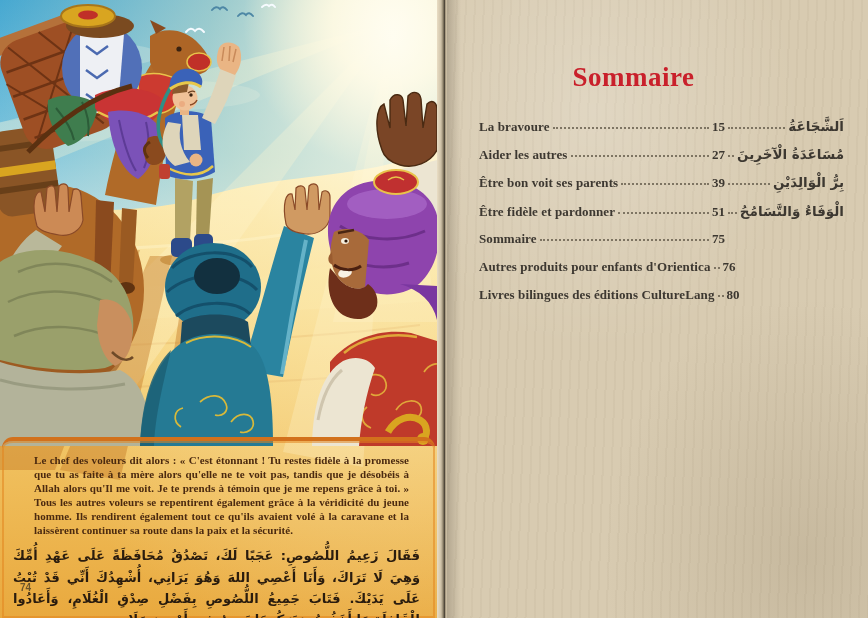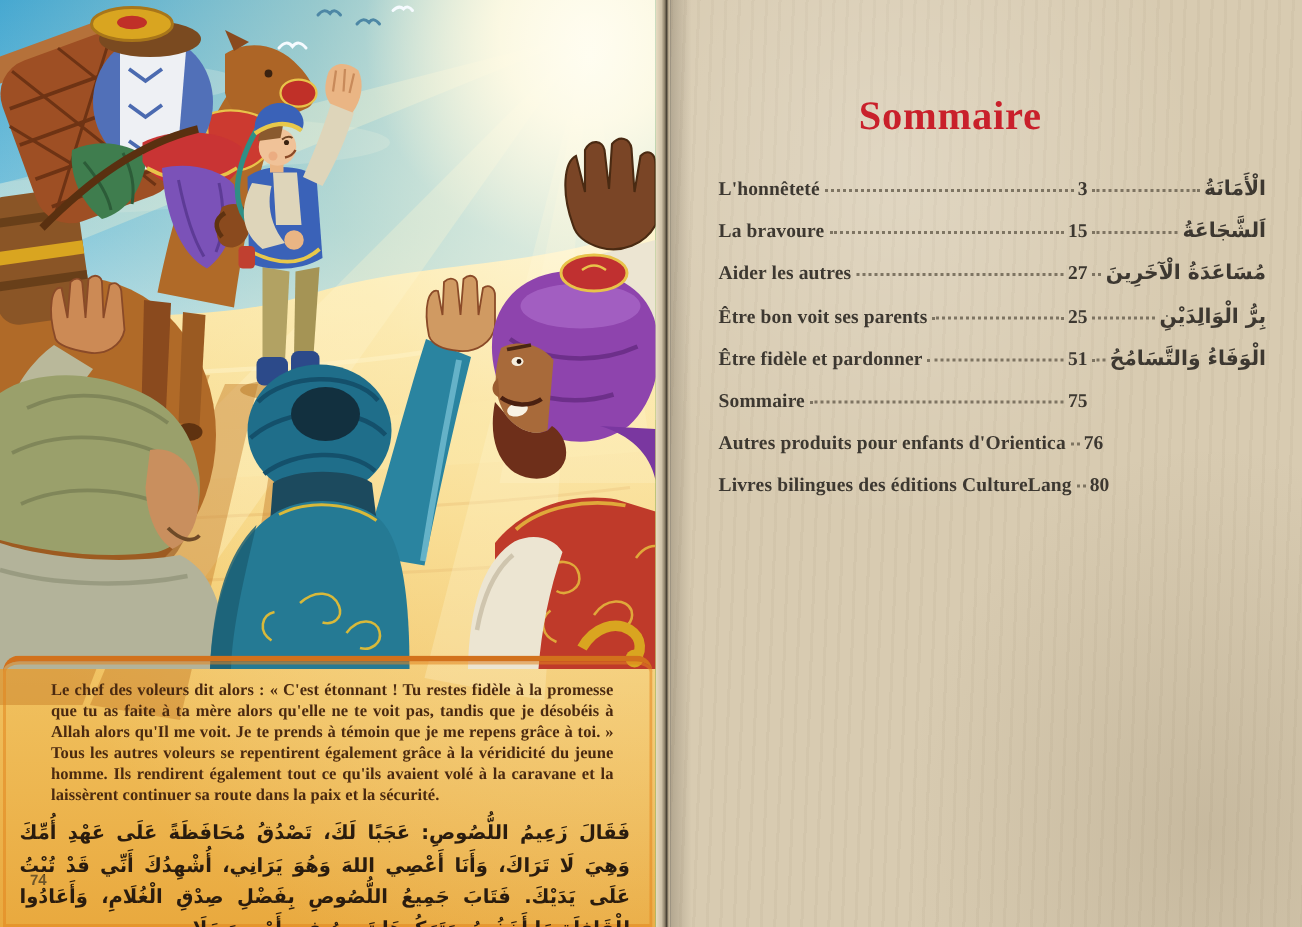--- a/index.html
+++ b/index.html
@@ -288,31 +288,20 @@
       <p class="cap-ar" dir="rtl">فَقَالَ زَعِيمُ اللُّصُوصِ: عَجَبًا لَكَ، تَصْدُقُ مُحَافَظَةً عَلَى عَهْدِ أُمِّكَ وَهِيَ لَا تَرَاكَ، وَأَنَا أَعْصِي اللهَ وَهُوَ يَرَانِي، أُشْهِدُكَ أَنِّي قَدْ تُبْتُ عَلَى يَدَيْكَ. فَتَابَ جَمِيعُ اللُّصُوصِ بِفَضْلِ صِدْقِ الْغُلَامِ، وَأَعَادُوا لِلْقَافِلَةِ مَا أَخَذُوهُ، وَتَرَكُوهَا تَسِيرُ فِي أَمْنٍ وَسَلَامٍ.</p>
       <span class="panel-page-num">74</span>
     </div>
   </div>
 
   <div class="fold"></div>
 
   <div class="right-page">
     <h1 class="toc-title">Sommaire</h1>
     <div class="toc-list">
-  <div class="toc-row">
-    <div class="toc-left">
-      <span class="toc-label">L'honnêteté</span>
-      <span class="dots"></span>
-      <span class="toc-num">3</span>
-    </div>
-    <div class="toc-right">
-      <span class="dots"></span>
-      <span class="toc-arabic" dir="rtl">الْأَمَانَةُ</span>
-    </div>
-  </div>
 
   <div class="toc-row">
     <div class="toc-left">
       <span class="toc-label">La bravoure</span>
       <span class="dots"></span>
       <span class="toc-num">15</span>
     </div>
     <div class="toc-right">
       <span class="dots"></span>
       <span class="toc-arabic" dir="rtl">اَلشَّجَاعَةُ</span>
@@ -328,21 +317,21 @@
     <div class="toc-right">
       <span class="dots"></span>
       <span class="toc-arabic" dir="rtl">مُسَاعَدَةُ الْآخَرِينَ</span>
     </div>
   </div>
 
   <div class="toc-row">
     <div class="toc-left">
       <span class="toc-label">Être bon voit ses parents</span>
       <span class="dots"></span>
-      <span class="toc-num">25</span>
+      <span class="toc-num">39</span>
     </div>
     <div class="toc-right">
       <span class="dots"></span>
       <span class="toc-arabic" dir="rtl">بِرُّ الْوَالِدَيْنِ</span>
     </div>
   </div>
 
   <div class="toc-row">
     <div class="toc-left">
       <span class="toc-label">Être fidèle et pardonner</span>

